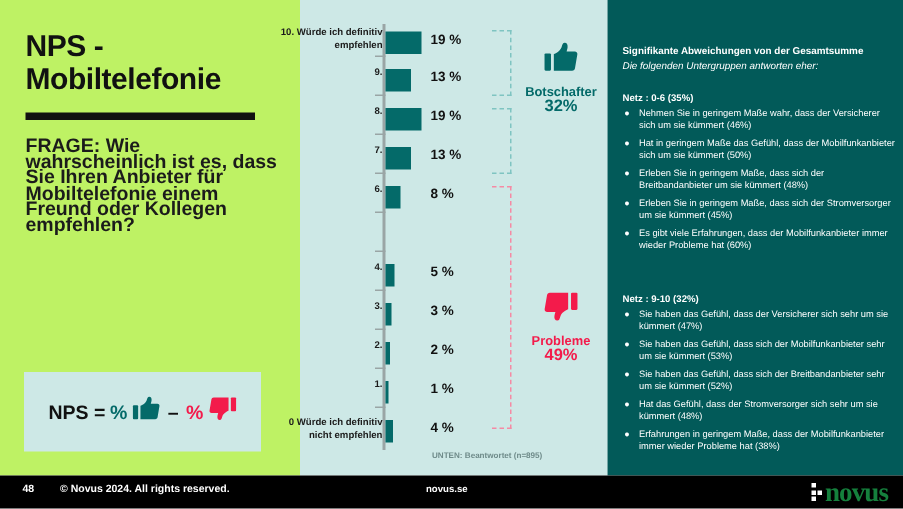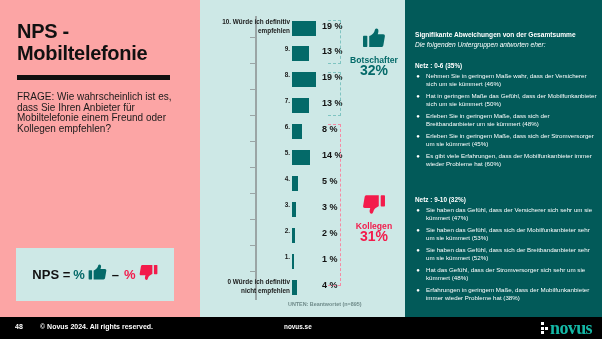--- a/index.html
+++ b/index.html
@@ -8,33 +8,33 @@
     background:#ffffff;
     font-family:"Liberation Sans",sans-serif;
     overflow:hidden;
     position:relative;
   }
   .slide{position:absolute;inset:0;}
 
   
   .left{
     position:absolute;left:0;top:0;width:200px;height:317px;
-    background:#fca5a5;
+    background:#bef264;
   }
   .title{
     position:absolute;left:17px;top:20px;width:175px;
     font-size:20px;line-height:22px;font-weight:bold;color:#111111;
     letter-spacing:-0.3px;
   }
   .title-rule{
     position:absolute;left:17px;top:75px;width:153px;height:5px;background:#111111;
   }
   .question{
     position:absolute;left:17px;top:92px;width:172px;
-    font-size:10px;line-height:10.5px;font-weight:normal;color:#1b1b1b;
+    font-size:13px;line-height:10.5px;font-weight:bold;color:#1b1b1b;
   }
   .npsbox{
     position:absolute;left:20px;top:138px;width:150px;height:92px;
     background:#046a69;border-radius:14px;
     display:flex;flex-direction:column;align-items:center;justify-content:center;
   }
   .npsbox .lbl{color:#ffffff;font-size:12.5px;font-weight:bold;}
   .npsbox .val{color:#ffffff;font-size:20px;font-weight:bold;margin-top:4px;}
   .formula{
     position:absolute;left:16px;top:248px;width:158px;height:53px;
@@ -48,42 +48,42 @@
 
   
   .chart{
     position:absolute;left:200px;top:0;width:205px;height:317px;
     background:#cde8e6;
   }
   .axis{
     position:absolute;left:55px;top:16px;width:2px;height:284px;background:#9aa5a5;
   }
   .tick{position:absolute;left:50px;width:7px;height:1px;background:#9aa5a5;}
-  .row{position:absolute;left:0;width:205px;height:26px;margin-left:35px;}
+  .row{position:absolute;left:0;width:205px;height:26px;}
   .rowlabel{
     position:absolute;right:152px;width:auto;
     font-size:6.4px;font-weight:bold;color:#1b1b1b;text-align:right;
     line-height:8.5px;
   }
   .bar{
     position:absolute;left:57px;height:15px;background:#046a69;
   }
   .barval{
     position:absolute;font-size:9px;font-weight:bold;color:#111111;white-space:nowrap;
   }
   .bracket{position:absolute;border-style:dashed;}
   .footnote{
     position:absolute;left:88px;top:301px;
     font-size:5.4px;color:#6f8b8a;font-weight:bold;
   }
 
   
   .seg{position:absolute;text-align:center;width:62px;}
   .seg .name{font-size:8.6px;font-weight:bold;line-height:10px;}
-  .seg .pct{font-size:14px;font-weight:bold;line-height:10px;}
+  .seg .pct{font-size:11px;font-weight:bold;line-height:10px;}
   .thumb{display:block;margin:0 auto 2px auto;}
 
   
   .right{
     position:absolute;left:405px;top:0;width:197px;height:317px;
     background:#025a59;color:#ffffff;
     padding:0;
   }
   .r-head{
     position:absolute;left:10px;top:30px;width:180px;
@@ -108,21 +108,21 @@
   }
   .pagenum{position:absolute;left:15px;top:6px;font-size:7px;font-weight:bold;color:#ffffff;}
   .copyright{position:absolute;left:40px;top:6px;font-size:7px;font-weight:bold;color:#ffffff;}
   .site{position:absolute;left:284px;top:6px;font-size:6.4px;font-weight:bold;color:#ffffff;}
   .logo{position:absolute;right:10px;top:3px;display:flex;align-items:center;gap:2px;}
   .logo-dots{display:grid;grid-template-columns:3px 3px;grid-template-rows:3px 3px 3px;gap:1.3px;}
   .logo-dot{background:#ffffff;}
   .logo-dot.off{background:transparent;}
   .logo-word{
     font-family:"Liberation Serif",serif;
-    font-size:18px;font-weight:bold;color:#14b8a6;letter-spacing:-0.6px;line-height:16px;
+    font-size:18px;font-weight:bold;color:#15803d;letter-spacing:-0.6px;line-height:16px;
   }
 </style>
 </head>
 <body>
 
 <div class="slide">
 
   <div class="left">
     <div class="title" style="white-space:pre-line;">NPS -
 Mobiltelefonie</div>
@@ -181,25 +181,20 @@
     </div>
     <div class="tick" style="top:115px;"></div>
 
     <div class="row" style="top:122px;">
       <div class="rowlabel" style="top:1px;width:68px;right:150px;">6.</div>
       <div class="bar" style="top:2px;width:10px;"></div>
       <div class="barval" style="left:87px;top:2px;">8 %</div>
     </div>
     <div class="tick" style="top:141px;"></div>
 
-    <div class="row" style="top:148px;">
-      <div class="rowlabel" style="top:1px;width:68px;right:150px;">5.</div>
-      <div class="bar" style="top:2px;width:18px;"></div>
-      <div class="barval" style="left:87px;top:2px;">14 %</div>
-    </div>
     <div class="tick" style="top:167px;"></div>
 
     <div class="row" style="top:174px;">
       <div class="rowlabel" style="top:1px;width:68px;right:150px;">4.</div>
       <div class="bar" style="top:2px;width:6px;"></div>
       <div class="barval" style="left:87px;top:2px;">5 %</div>
     </div>
     <div class="tick" style="top:193px;"></div>
 
     <div class="row" style="top:200px;">
@@ -245,22 +240,22 @@
     </div>
 
 
     <div class="seg" style="left:143px;top:194px;color:#f31b4b;">
       <span class="thumb">
         <svg width="24" height="21" viewBox="0 0 24 22" aria-hidden="true">
           <rect x="19" y="1.2" width="4.5" height="12" rx="0.8" fill="#f31b4b"></rect>
           <path d="M17 1.2 L17 12.8 C17 12.8 12.7 14.4 11.6 17.6 C11 19.5 10.8 20.6 9.4 20.6 C7.9 20.6 7.2 19.2 7.4 17.6 C7.55 16.3 8.1 14.6 8.1 14.6 L2.4 14.6 C1.1 14.6 0.4 13.6 0.6 12.5 L2.2 3.1 C2.4 1.9 3.1 1.2 4.3 1.2 Z" fill="#f31b4b"></path>
         </svg>
       </span>
-      <div class="name">Kollegen</div>
-      <div class="pct">31%</div>
+      <div class="name">Probleme</div>
+      <div class="pct">49%</div>
     </div>
 
     <div class="footnote">UNTEN: Beantwortet (n=895)</div>
   </div>
 
   <div class="right">
     <div class="r-head">Signifikante Abweichungen von der Gesamtsumme</div>
     <div class="r-sub">Die folgenden Untergruppen antworten eher:</div>
 
     <div class="r-group" style="top:62px;">

